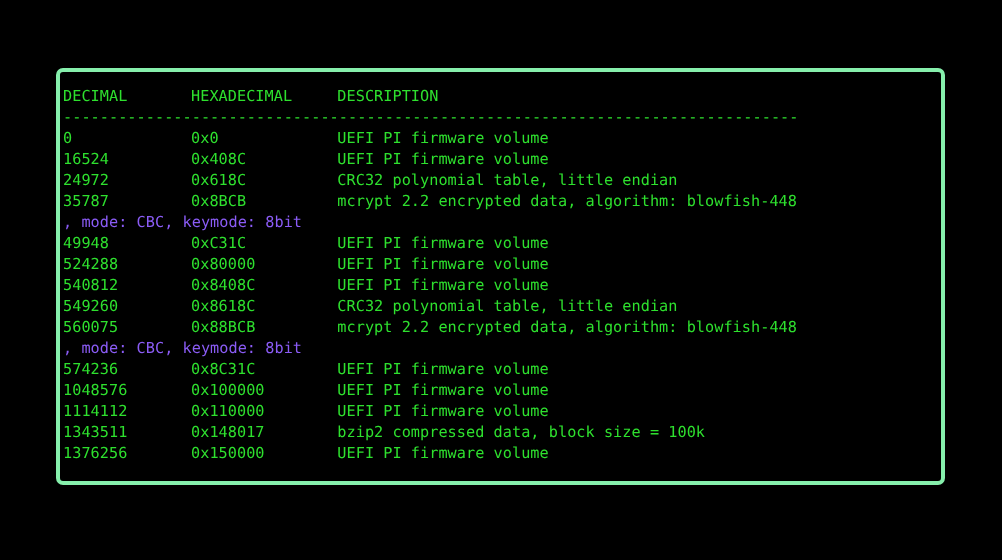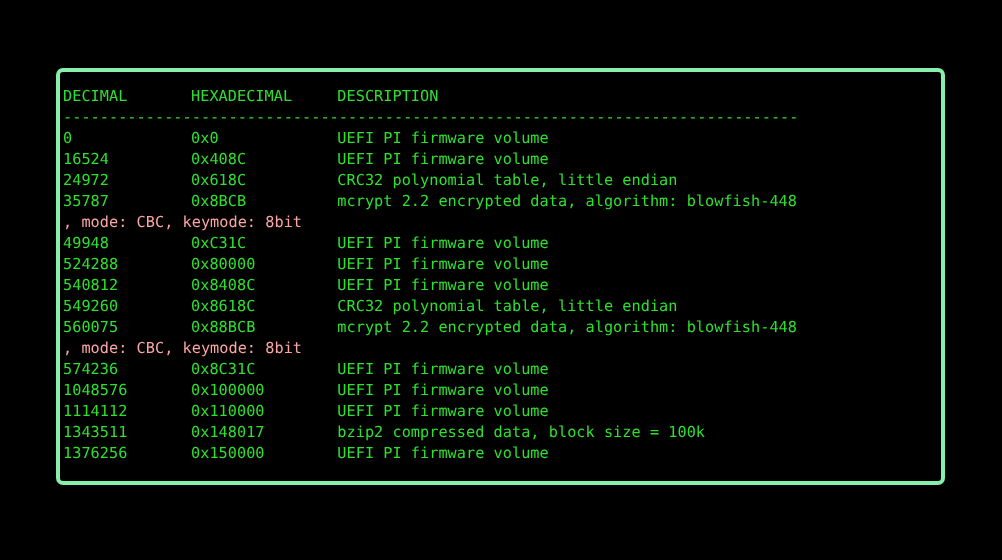--- a/index.html
+++ b/index.html
@@ -41,20 +41,20 @@
   }
   .out-line {
     display: block;
     height: 21px;
     white-space: pre;
   }
   .col-dec   { display: inline-block; width: 14ch; }
   .col-hex   { display: inline-block; width: 16ch; }
   .col-desc  { display: inline-block; }
   .sep-line  { color: #2ee02e; }
-  .wrap-line { color: #fca5a5; }
+  .wrap-line { color: #8b5cf6; }
 </style>
 </head>
 <body>
 
 <div id="terminal-panel">
   <div id="terminal-output"><span class="out-line"><span class="col-dec">DECIMAL</span><span class="col-hex">HEXADECIMAL</span><span class="col-desc">DESCRIPTION</span></span><span class="out-line sep-line">--------------------------------------------------------------------------------</span><span class="out-line"><span class="col-dec">0</span><span class="col-hex">0x0</span><span class="col-desc">UEFI PI firmware volume</span></span><span class="out-line"><span class="col-dec">16524</span><span class="col-hex">0x408C</span><span class="col-desc">UEFI PI firmware volume</span></span><span class="out-line"><span class="col-dec">24972</span><span class="col-hex">0x618C</span><span class="col-desc">CRC32 polynomial table, little endian</span></span><span class="out-line"><span class="col-dec">35787</span><span class="col-hex">0x8BCB</span><span class="col-desc">mcrypt 2.2 encrypted data, algorithm: blowfish-448</span></span><span class="out-line wrap-line">, mode: CBC, keymode: 8bit</span><span class="out-line"><span class="col-dec">49948</span><span class="col-hex">0xC31C</span><span class="col-desc">UEFI PI firmware volume</span></span><span class="out-line"><span class="col-dec">524288</span><span class="col-hex">0x80000</span><span class="col-desc">UEFI PI firmware volume</span></span><span class="out-line"><span class="col-dec">540812</span><span class="col-hex">0x8408C</span><span class="col-desc">UEFI PI firmware volume</span></span><span class="out-line"><span class="col-dec">549260</span><span class="col-hex">0x8618C</span><span class="col-desc">CRC32 polynomial table, little endian</span></span><span class="out-line"><span class="col-dec">560075</span><span class="col-hex">0x88BCB</span><span class="col-desc">mcrypt 2.2 encrypted data, algorithm: blowfish-448</span></span><span class="out-line wrap-line">, mode: CBC, keymode: 8bit</span><span class="out-line"><span class="col-dec">574236</span><span class="col-hex">0x8C31C</span><span class="col-desc">UEFI PI firmware volume</span></span><span class="out-line"><span class="col-dec">1048576</span><span class="col-hex">0x100000</span><span class="col-desc">UEFI PI firmware volume</span></span><span class="out-line"><span class="col-dec">1114112</span><span class="col-hex">0x110000</span><span class="col-desc">UEFI PI firmware volume</span></span><span class="out-line"><span class="col-dec">1343511</span><span class="col-hex">0x148017</span><span class="col-desc">bzip2 compressed data, block size = 100k</span></span><span class="out-line"><span class="col-dec">1376256</span><span class="col-hex">0x150000</span><span class="col-desc">UEFI PI firmware volume</span></span></div>
 </div>
 
 </body></html>

